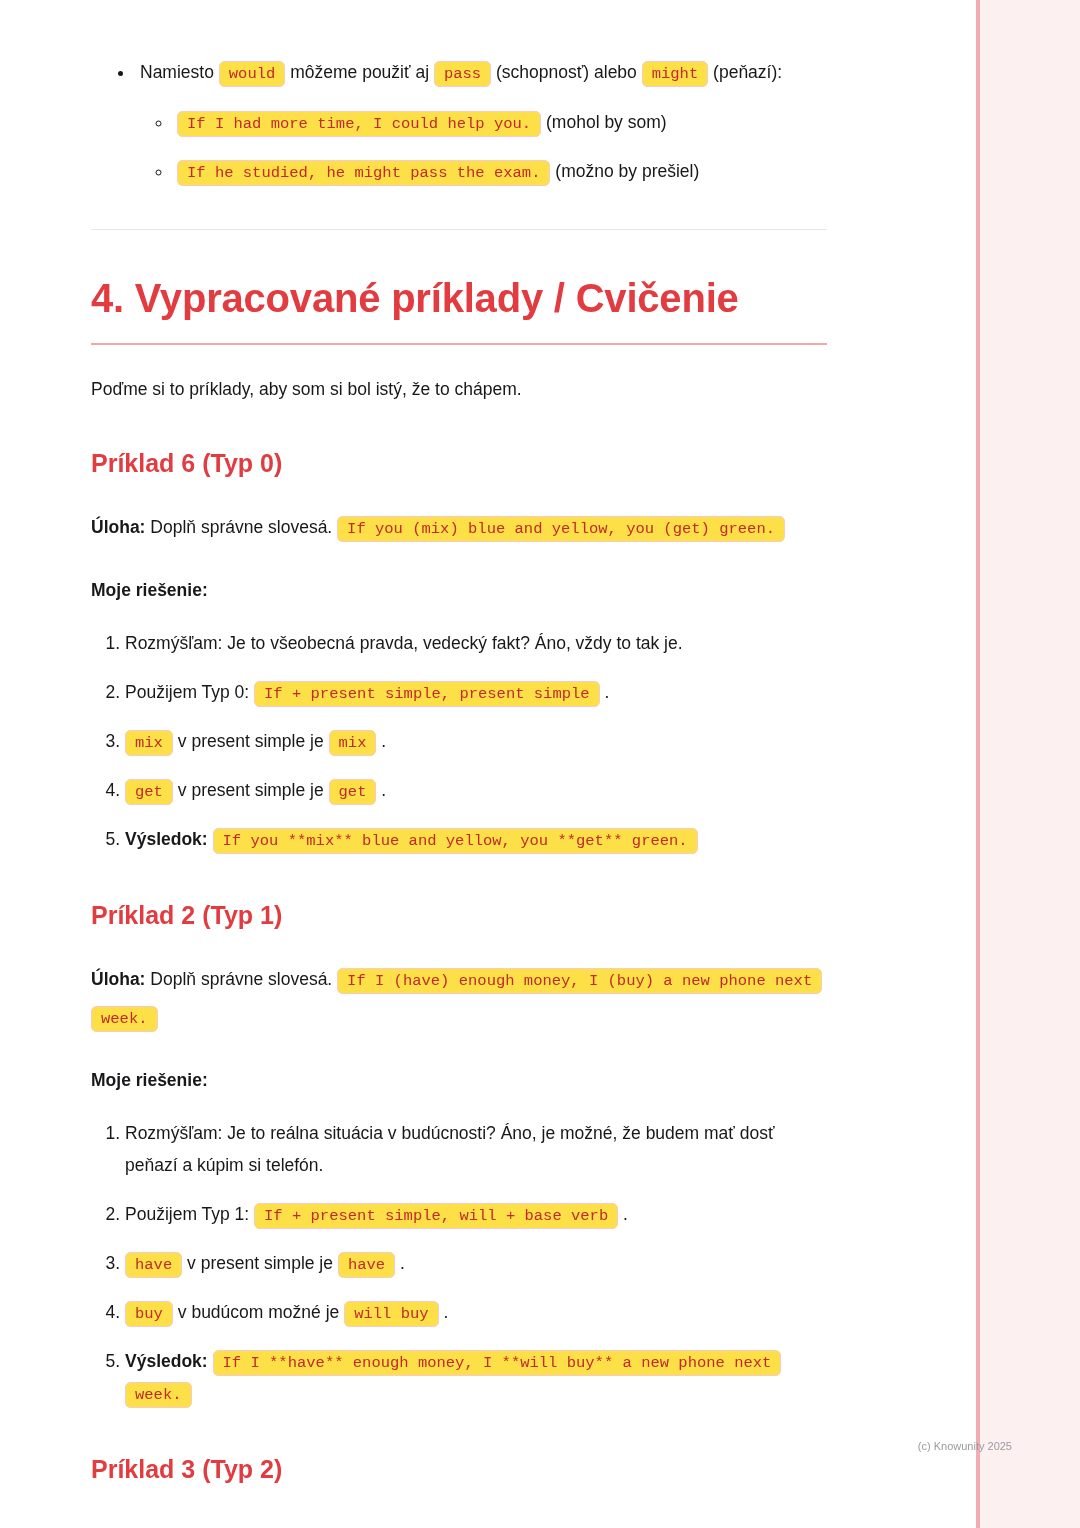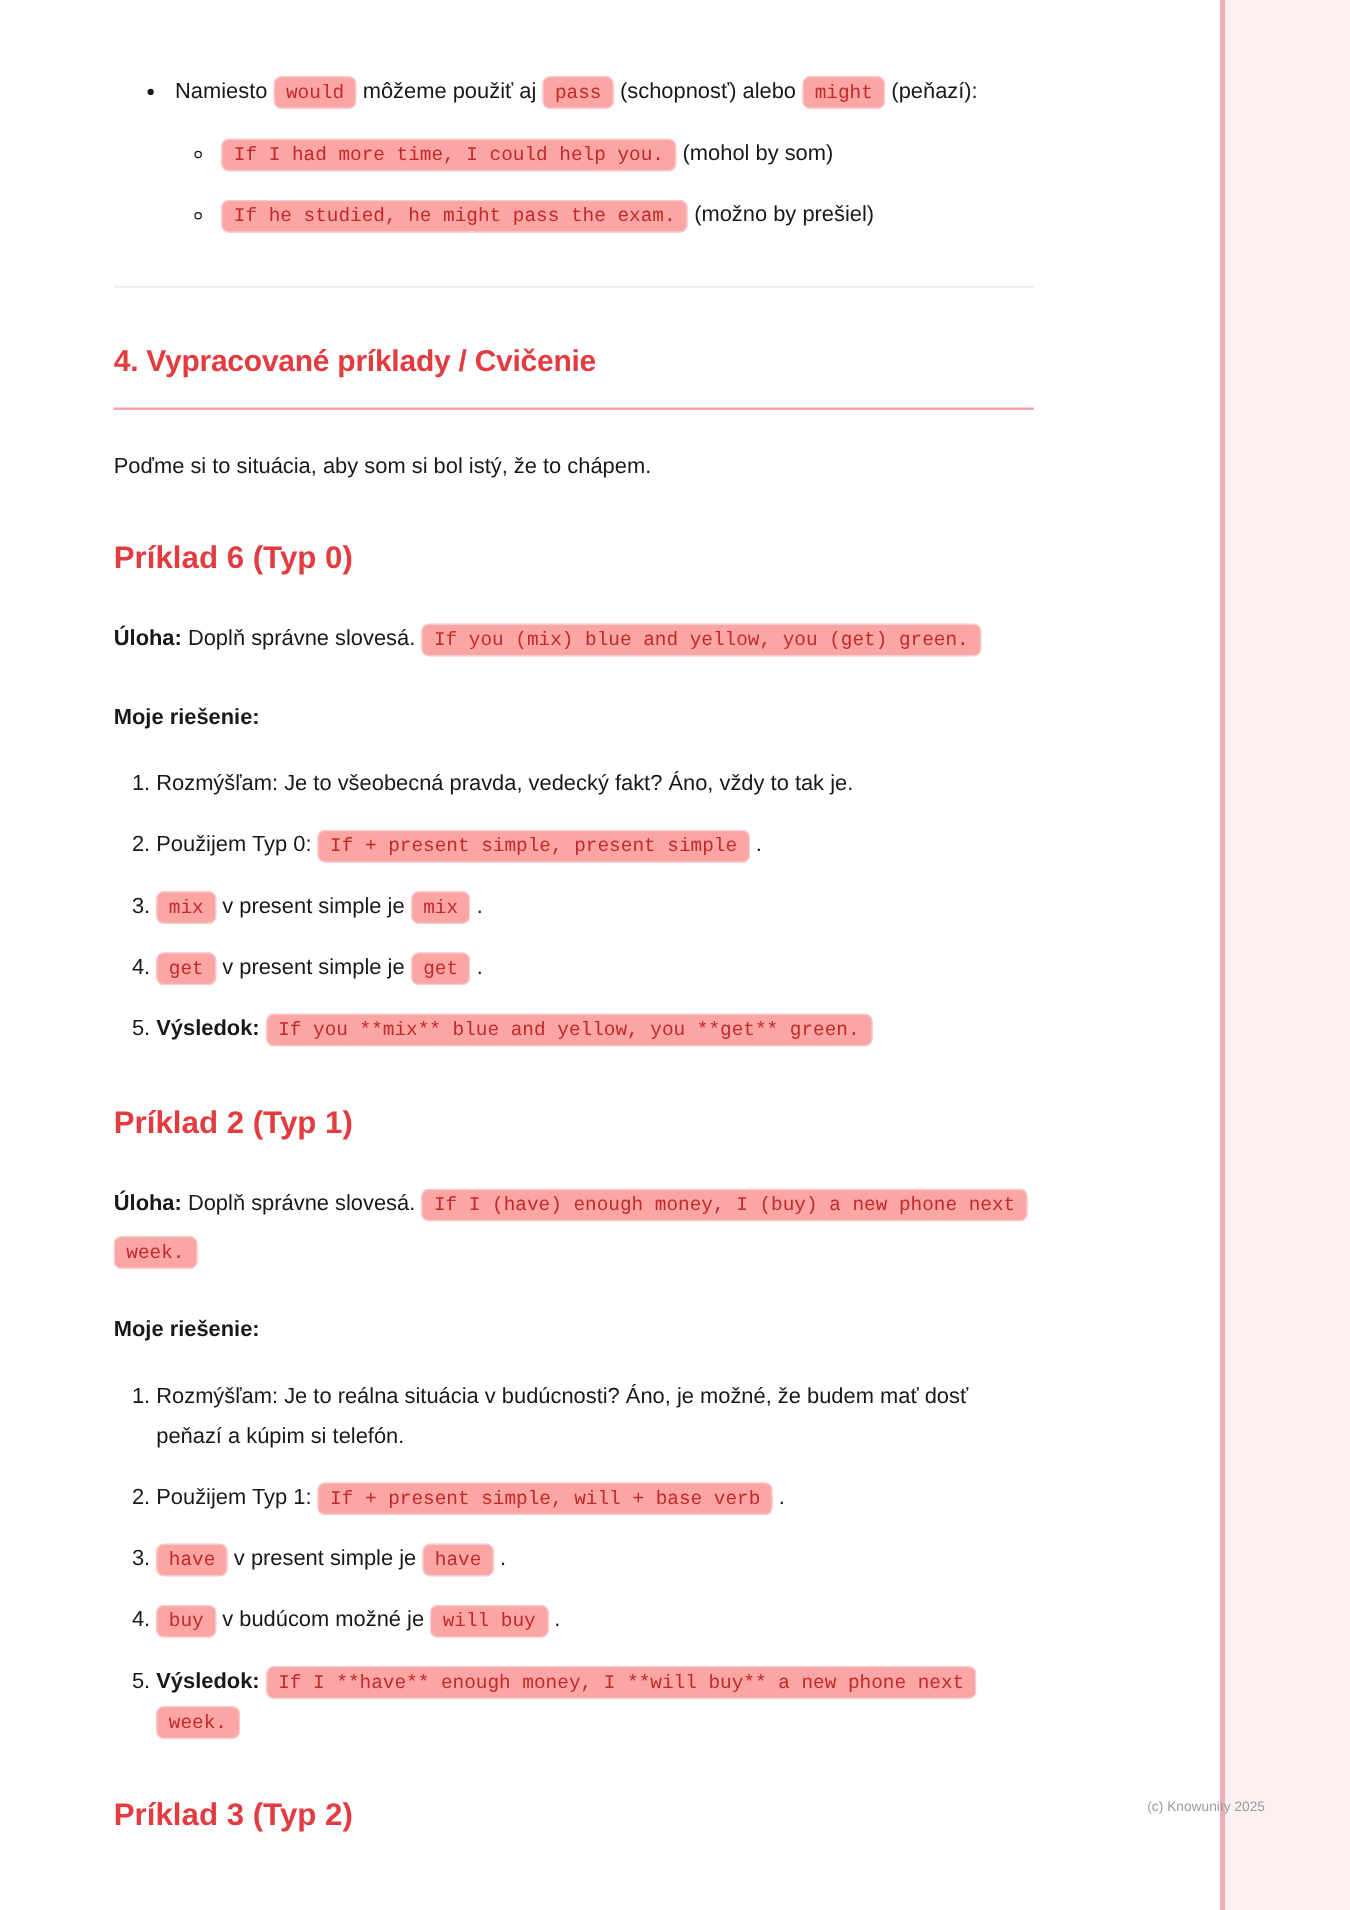--- a/index.html
+++ b/index.html
@@ -26,21 +26,21 @@
     z-index: 2;
     padding: 55px 0 0 91px;
     width: 827px; 
   }
   
   .chip {
     font-family: "Liberation Mono", monospace;
     font-size: 15.5px;
     font-weight: 400;
     color: #c32929;
-    background: #fca5a5;
+    background: #fde047;
     border: 1px solid #f6cbcb;
     border-radius: 6px;
     padding: 3px 9px;
     line-height: 1.4;
     box-decoration-break: clone;
     -webkit-box-decoration-break: clone;
   }
   
   ul.top-list {
     list-style: disc;
@@ -55,21 +55,21 @@
   }
   ul.sub-list > li { margin-bottom: 13px; padding-left: 4px; line-height: 36px; }
   hr.divider {
     border: none;
     border-top: 1px solid #e6e6e9;
     margin-top: 40px;
     width: 736px;
   }
   h2.section-title {
     margin-top: 46px;
-    font-size: 24px;
+    font-size: 40px;
     font-weight: 700;
     color: #e23b40;
     letter-spacing: -0.2px;
     padding-bottom: 22px;
     border-bottom: 2px solid #f3a7a9;
     width: 736px;
   }
   p.section-intro { margin-top: 30px; line-height: 28px; width: 736px; }
   h3.example-heading {
     margin-top: 46px;
@@ -127,21 +127,21 @@
           <code class="chip">If he studied, he might pass the exam.</code>
           <span>(možno by prešiel)</span>
         </li>
       </ul>
     </li>
   </ul>
 
   <hr class="divider">
 
   <h2 class="section-title">4. Vypracované príklady / Cvičenie</h2>
-  <p class="section-intro">Poďme si to situácia, aby som si bol istý, že to chápem.</p>
+  <p class="section-intro">Poďme si to príklady, aby som si bol istý, že to chápem.</p>
 
   <h3 class="example-heading">Príklad 6 (Typ 0)</h3>
   <p class="task-line">
     <strong>Úloha:</strong>
     <span>Doplň správne slovesá.</span>
     <code class="chip">If you (mix) blue and yellow, you (get) green.</code>
   </p>
   <p class="solution-label">Moje riešenie:</p>
   <ol class="steps">
     <li>

